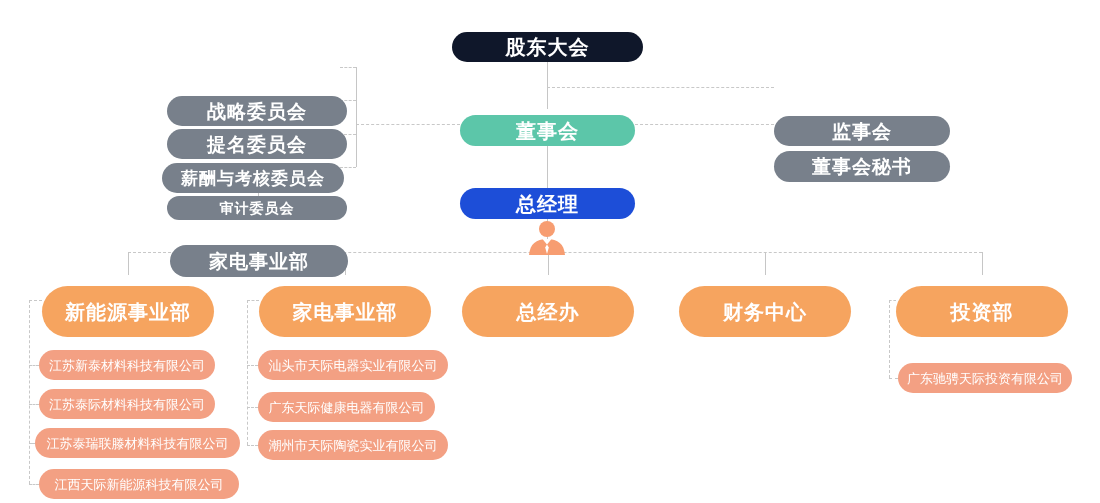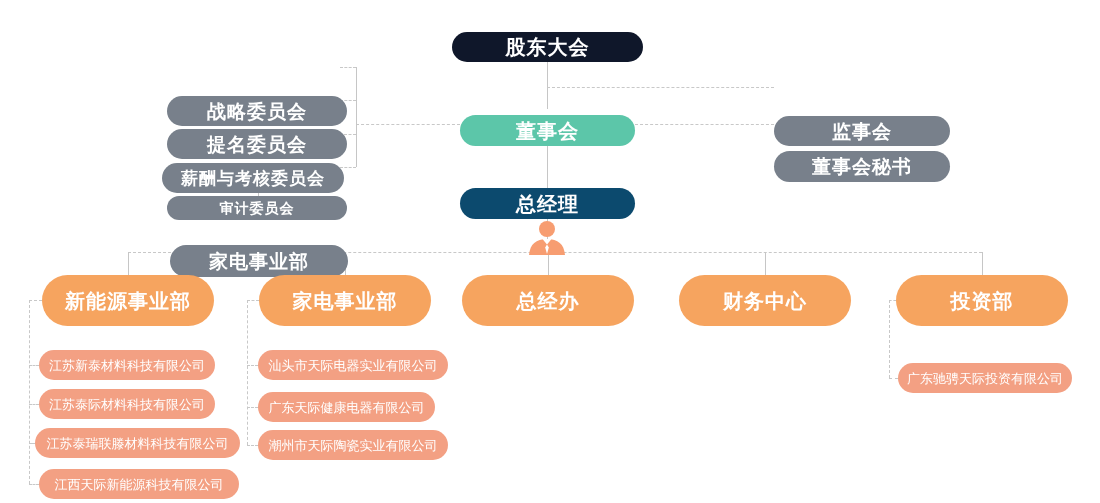--- a/index.html
+++ b/index.html
@@ -7,22 +7,22 @@
     position:relative;width:1100px;height:503px;background:#ffffff;
     font-family:"Liberation Sans","DejaVu Sans",sans-serif;overflow:hidden;
   }
   .pill{
     position:absolute;display:flex;align-items:center;justify-content:center;
     border-radius:999px;color:#fff;font-weight:bold;white-space:nowrap;
     letter-spacing:1px;line-height:1;z-index:3;
   }
   .blue   {background:#0f172a;}
   .teal   {background:#5cc6a9;}
-  .orange {background:#0c4a6e;}
-  .dept   {background:#f6a45f;}
+  .orange {background:#1d4ed8;}
+  .dept   {background:#f6a45f;margin-top:11px;}
   .salmon {background:#f3a083;font-weight:400;letter-spacing:0;}
   .gray   {background:#78808b;margin-top:44px;}
   .ln{position:absolute;z-index:1;}
   .lh{border-top:1px dashed #c8c8c8;height:0;}
   .lv{border-left:1px solid #c6c6c6;width:0;}
   .lvd{border-left:1px dashed #c8c8c8;width:0;}
   .person{position:absolute;z-index:4;}
 </style>
 </head>
 <body>

